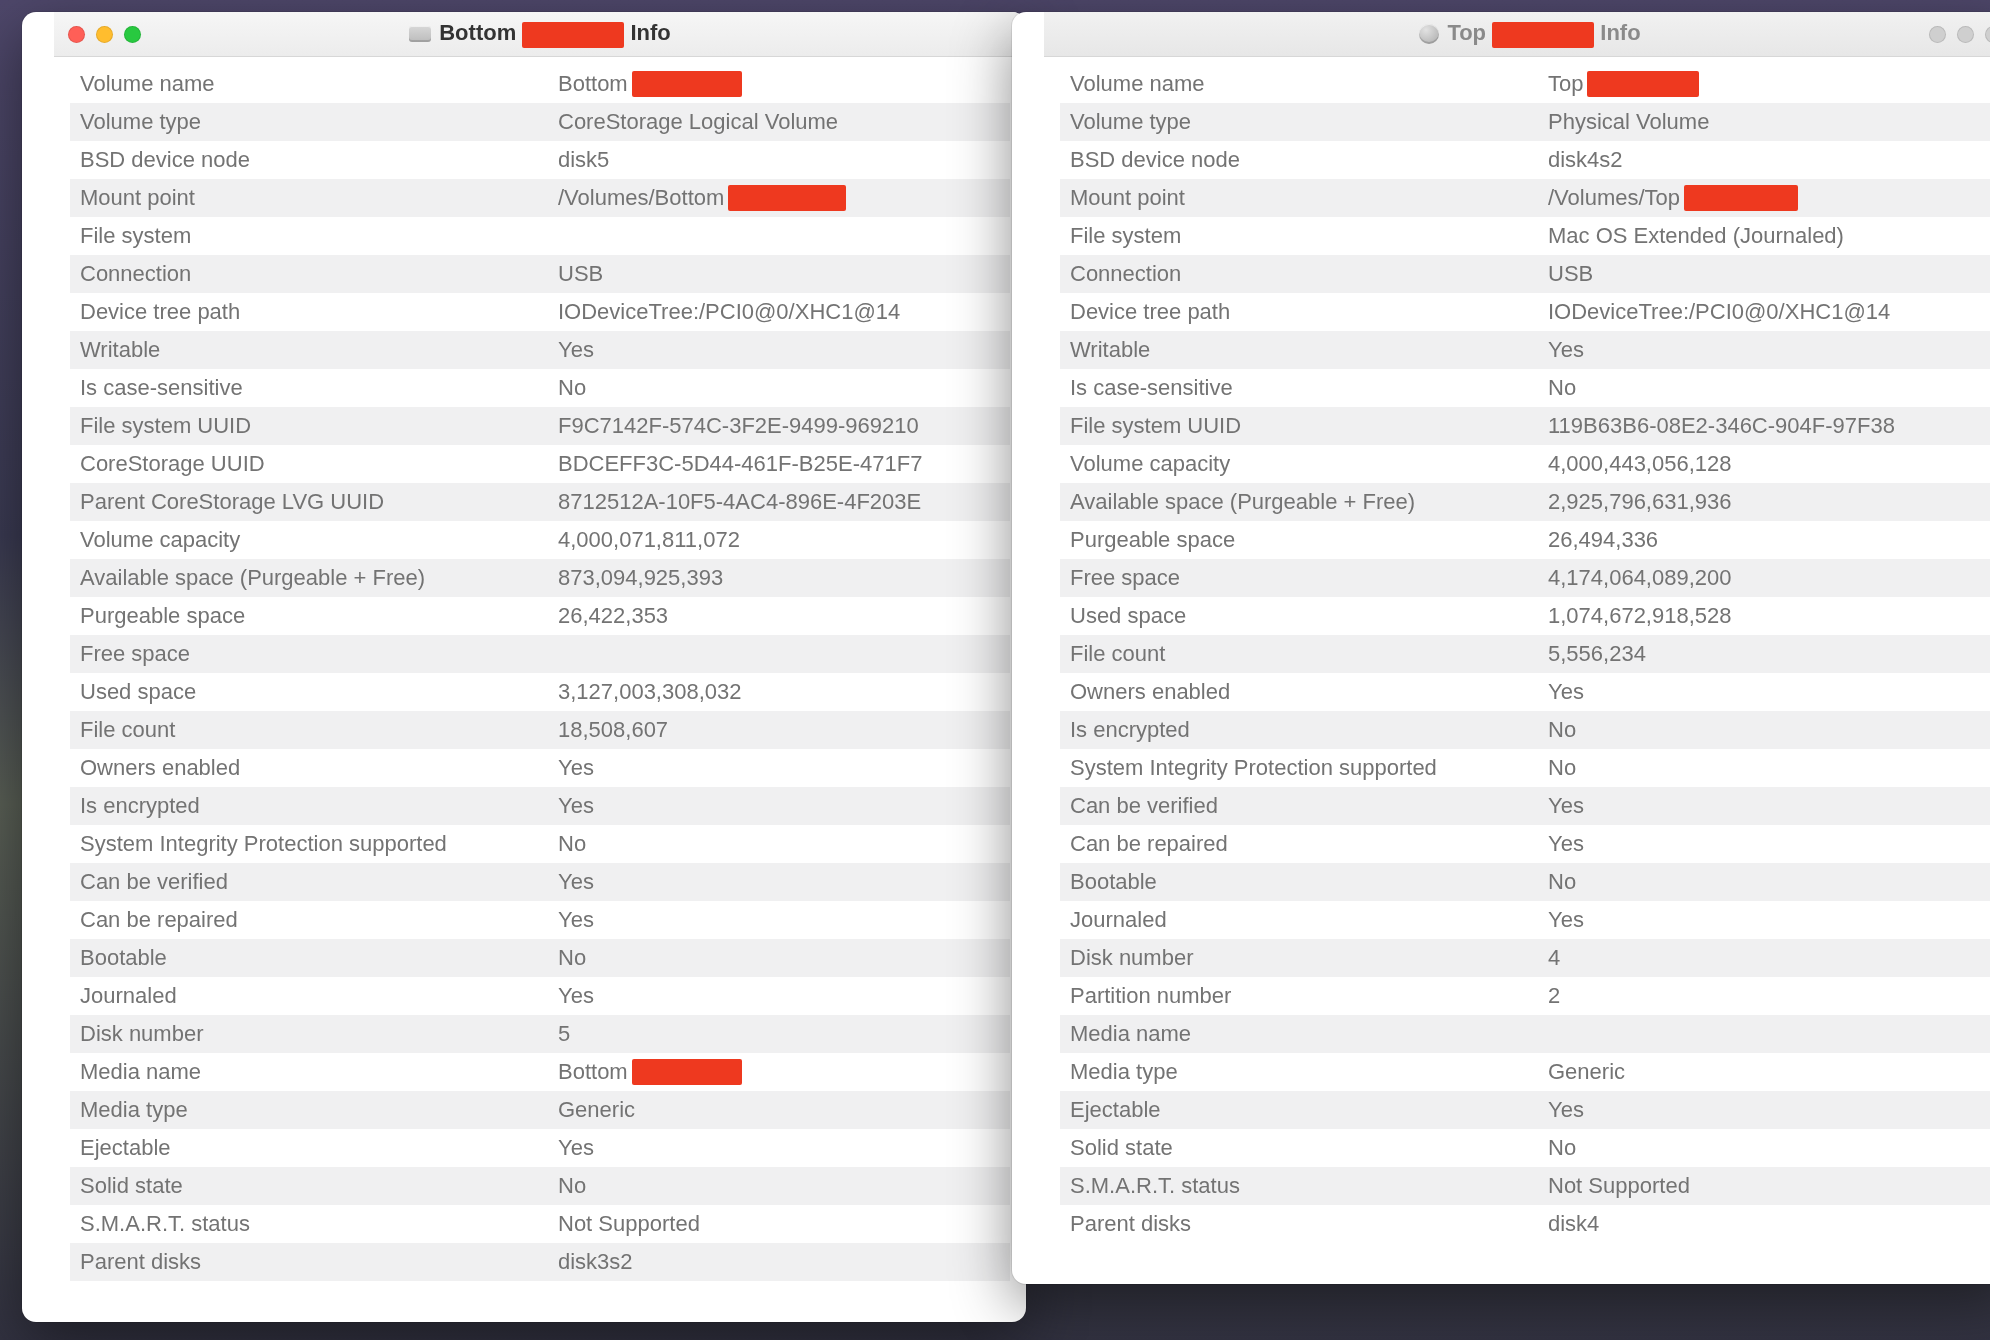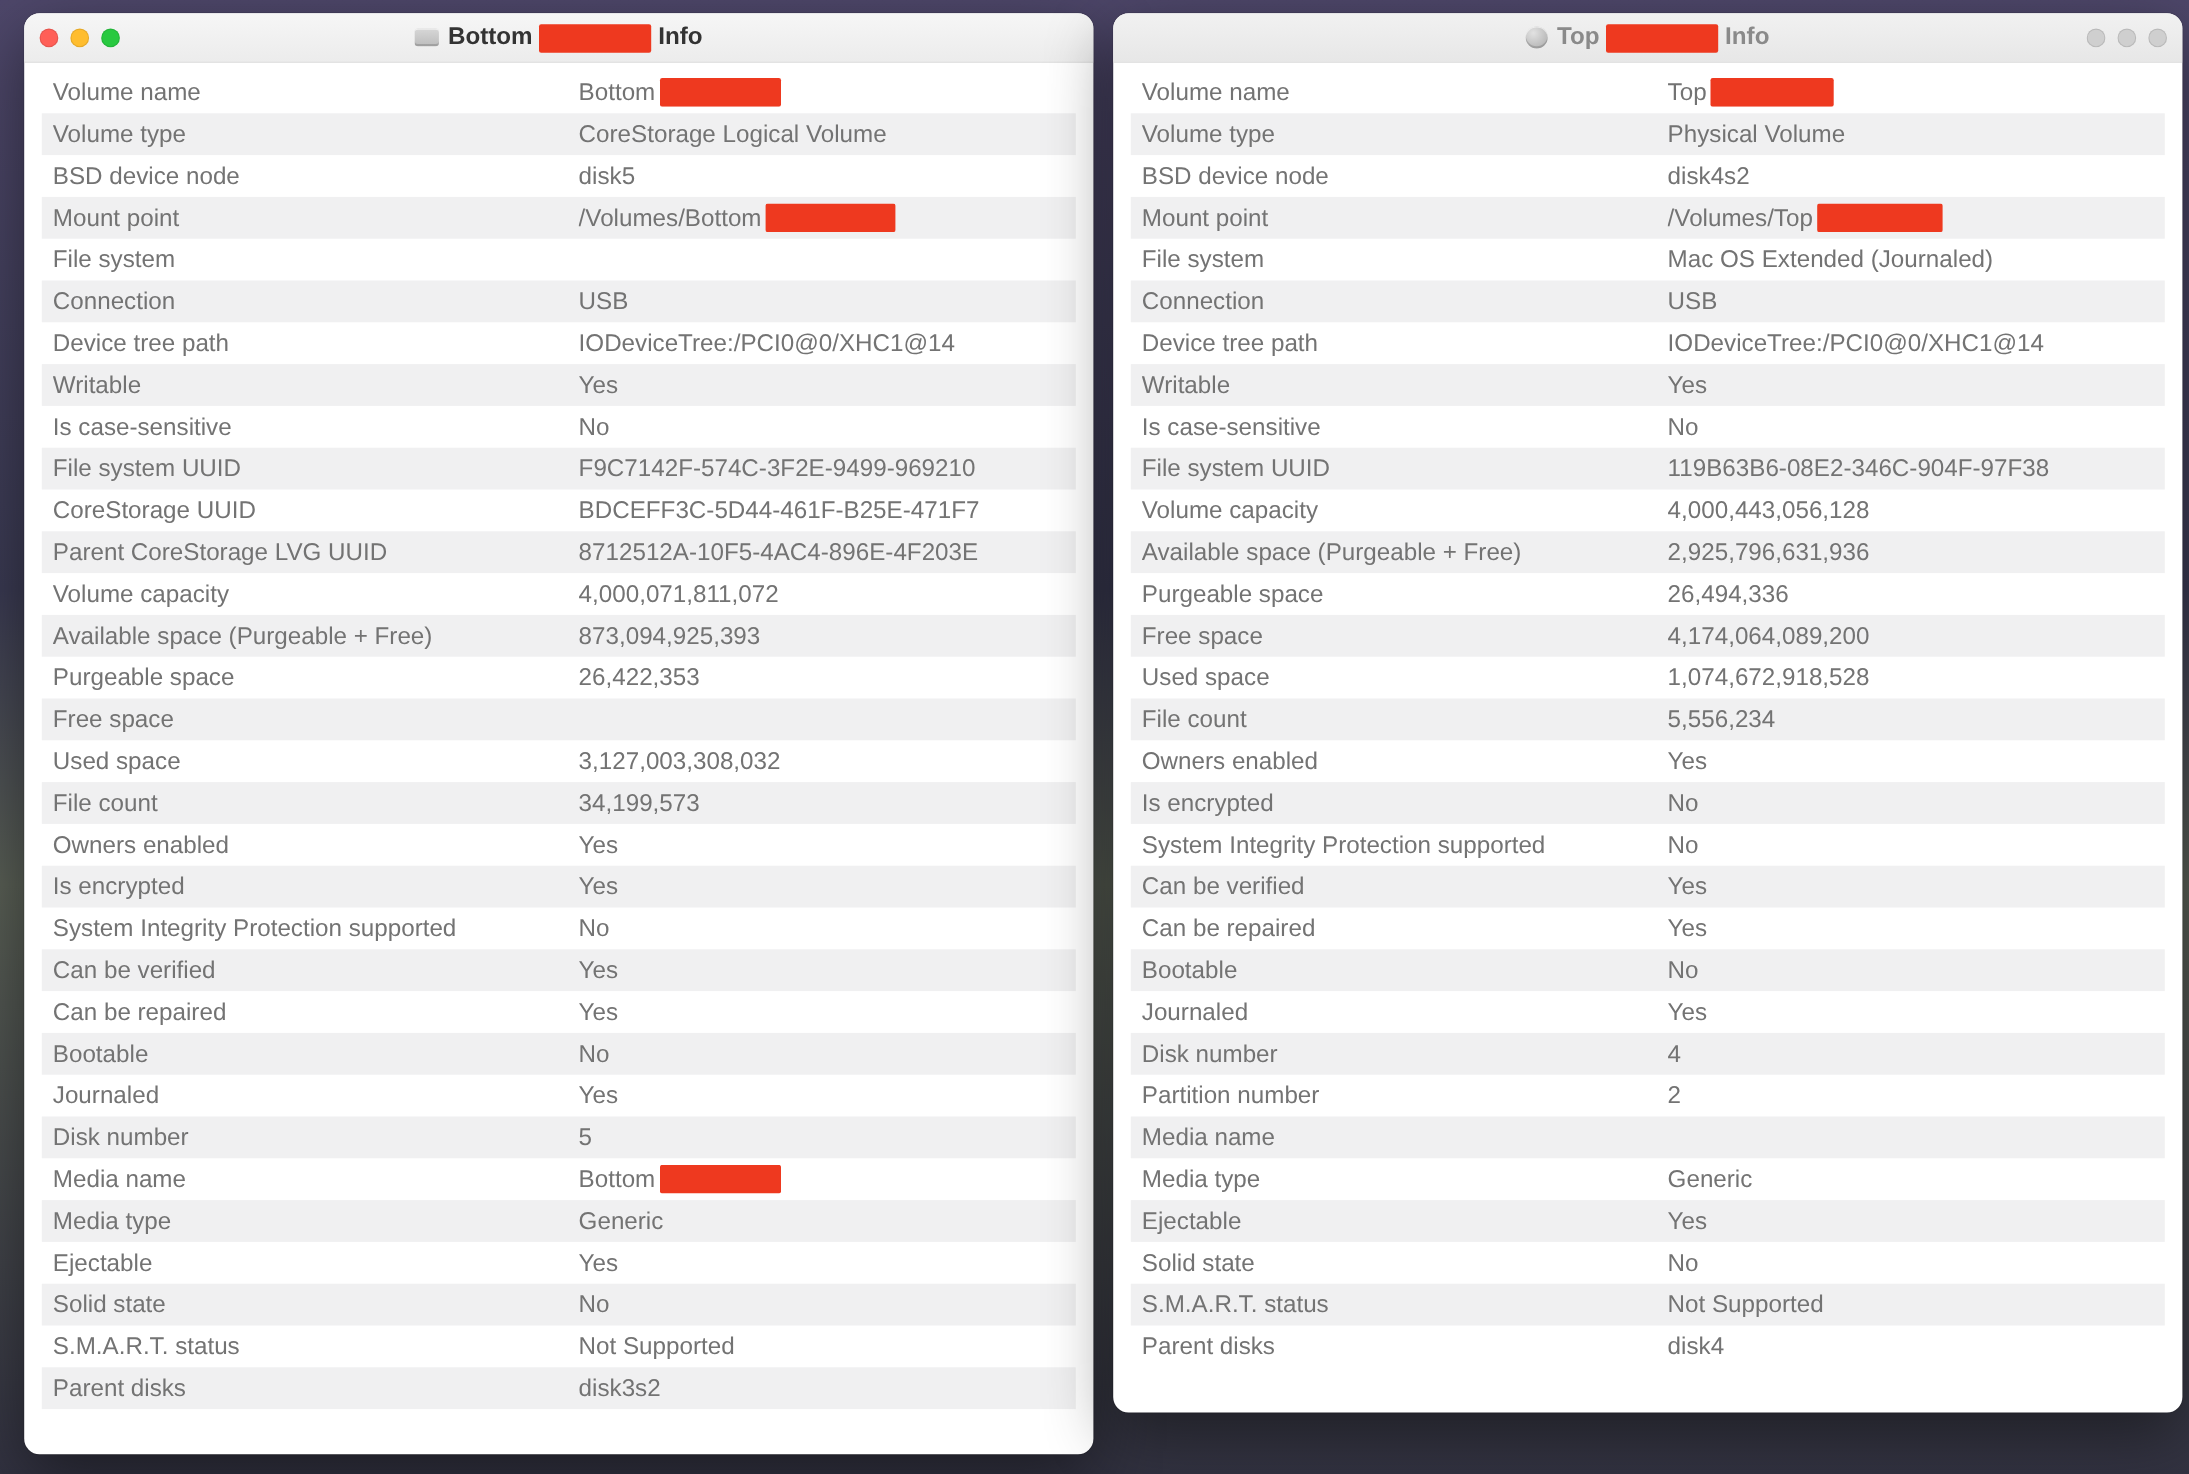--- a/index.html
+++ b/index.html
@@ -15,20 +15,21 @@
     position: relative;
     width: 1990px;
     height: 1340px;
   }
   .mac-window {
     position: absolute;
     background: #ffffff;
     border-radius: 14px;
     box-shadow: 0 20px 60px rgba(0,0,0,0.45), 0 0 0 1px rgba(0,0,0,0.08);
     overflow: hidden;
+    padding-left: 32px;
   }
   .win-left {
     left: 22px;
     top: 12px;
     width: 972px;
     height: 1310px;
   }
   .win-right {
     left: 1012px;
     top: 12px;
@@ -242,21 +243,21 @@
         </div>
         <div class="rowline">
           <div class="label-cell">Used space</div>
           <div class="value-cell">
             <span>3,127,003,308,032</span>
           </div>
         </div>
         <div class="rowline alt">
           <div class="label-cell">File count</div>
           <div class="value-cell">
-            <span>34,199,573</span>
+            <span>18,508,607</span>
           </div>
         </div>
         <div class="rowline">
           <div class="label-cell">Owners enabled</div>
           <div class="value-cell">
             <span>Yes</span>
           </div>
         </div>
         <div class="rowline alt">
           <div class="label-cell">Is encrypted</div>

